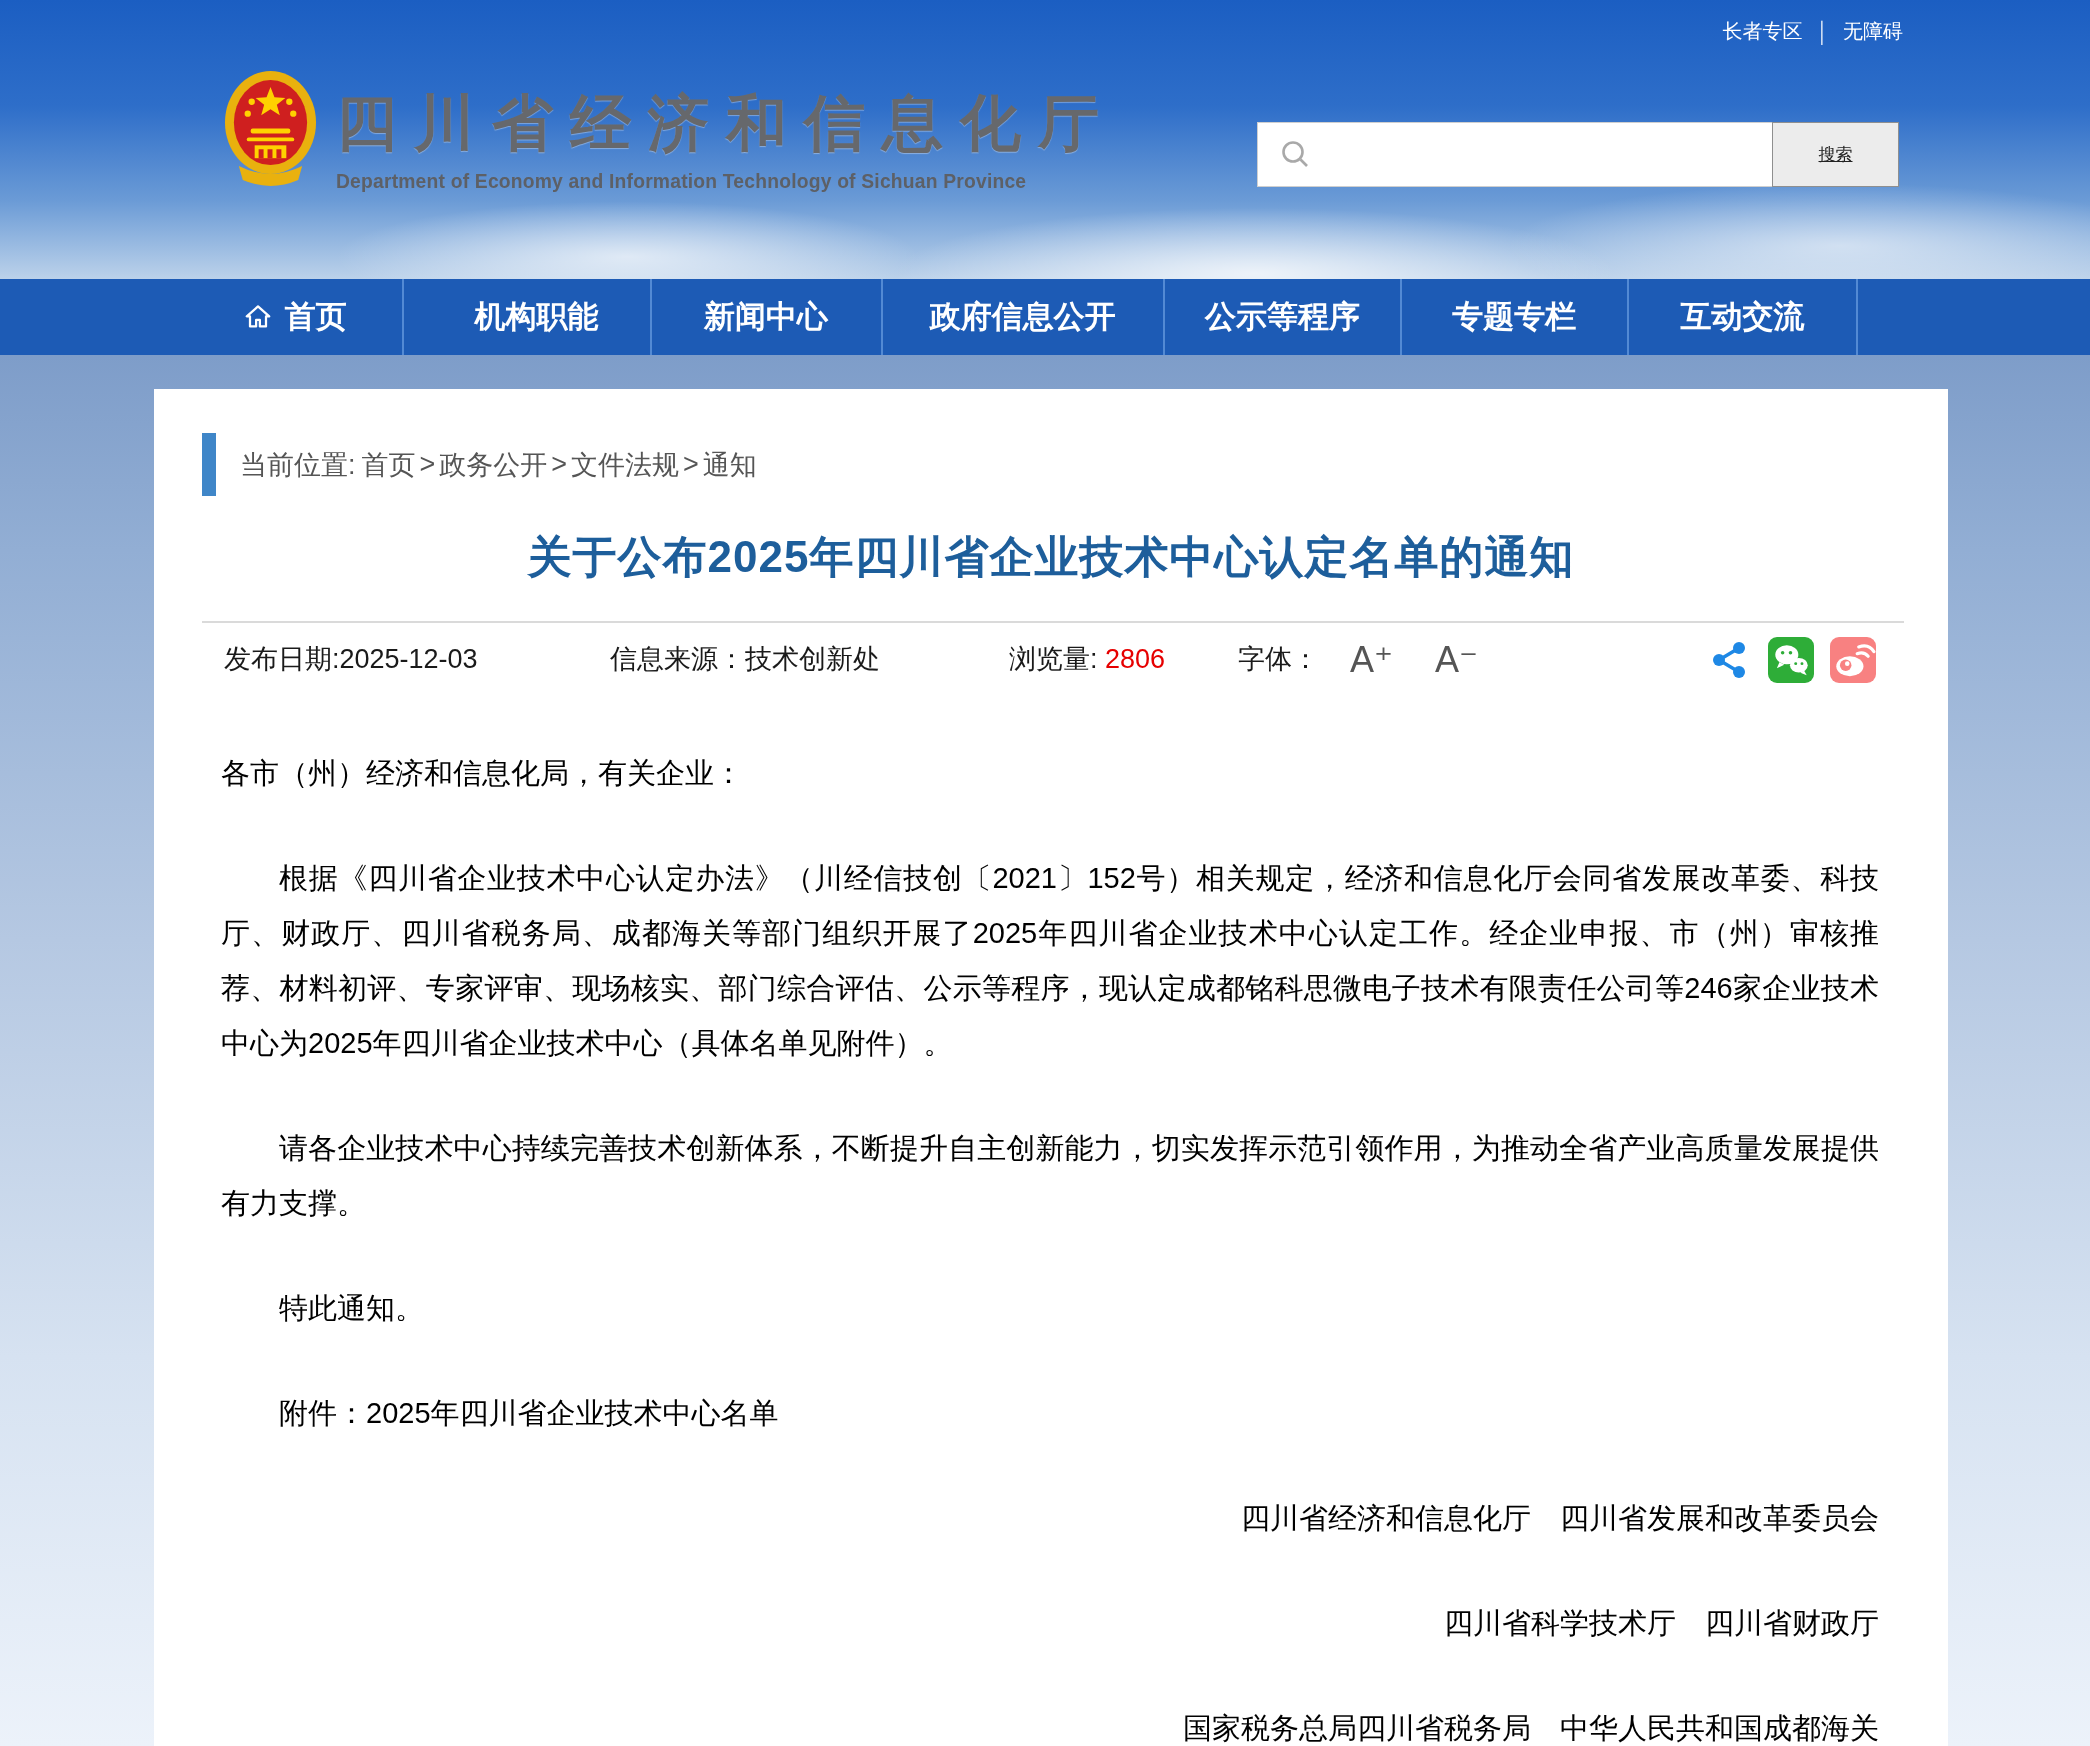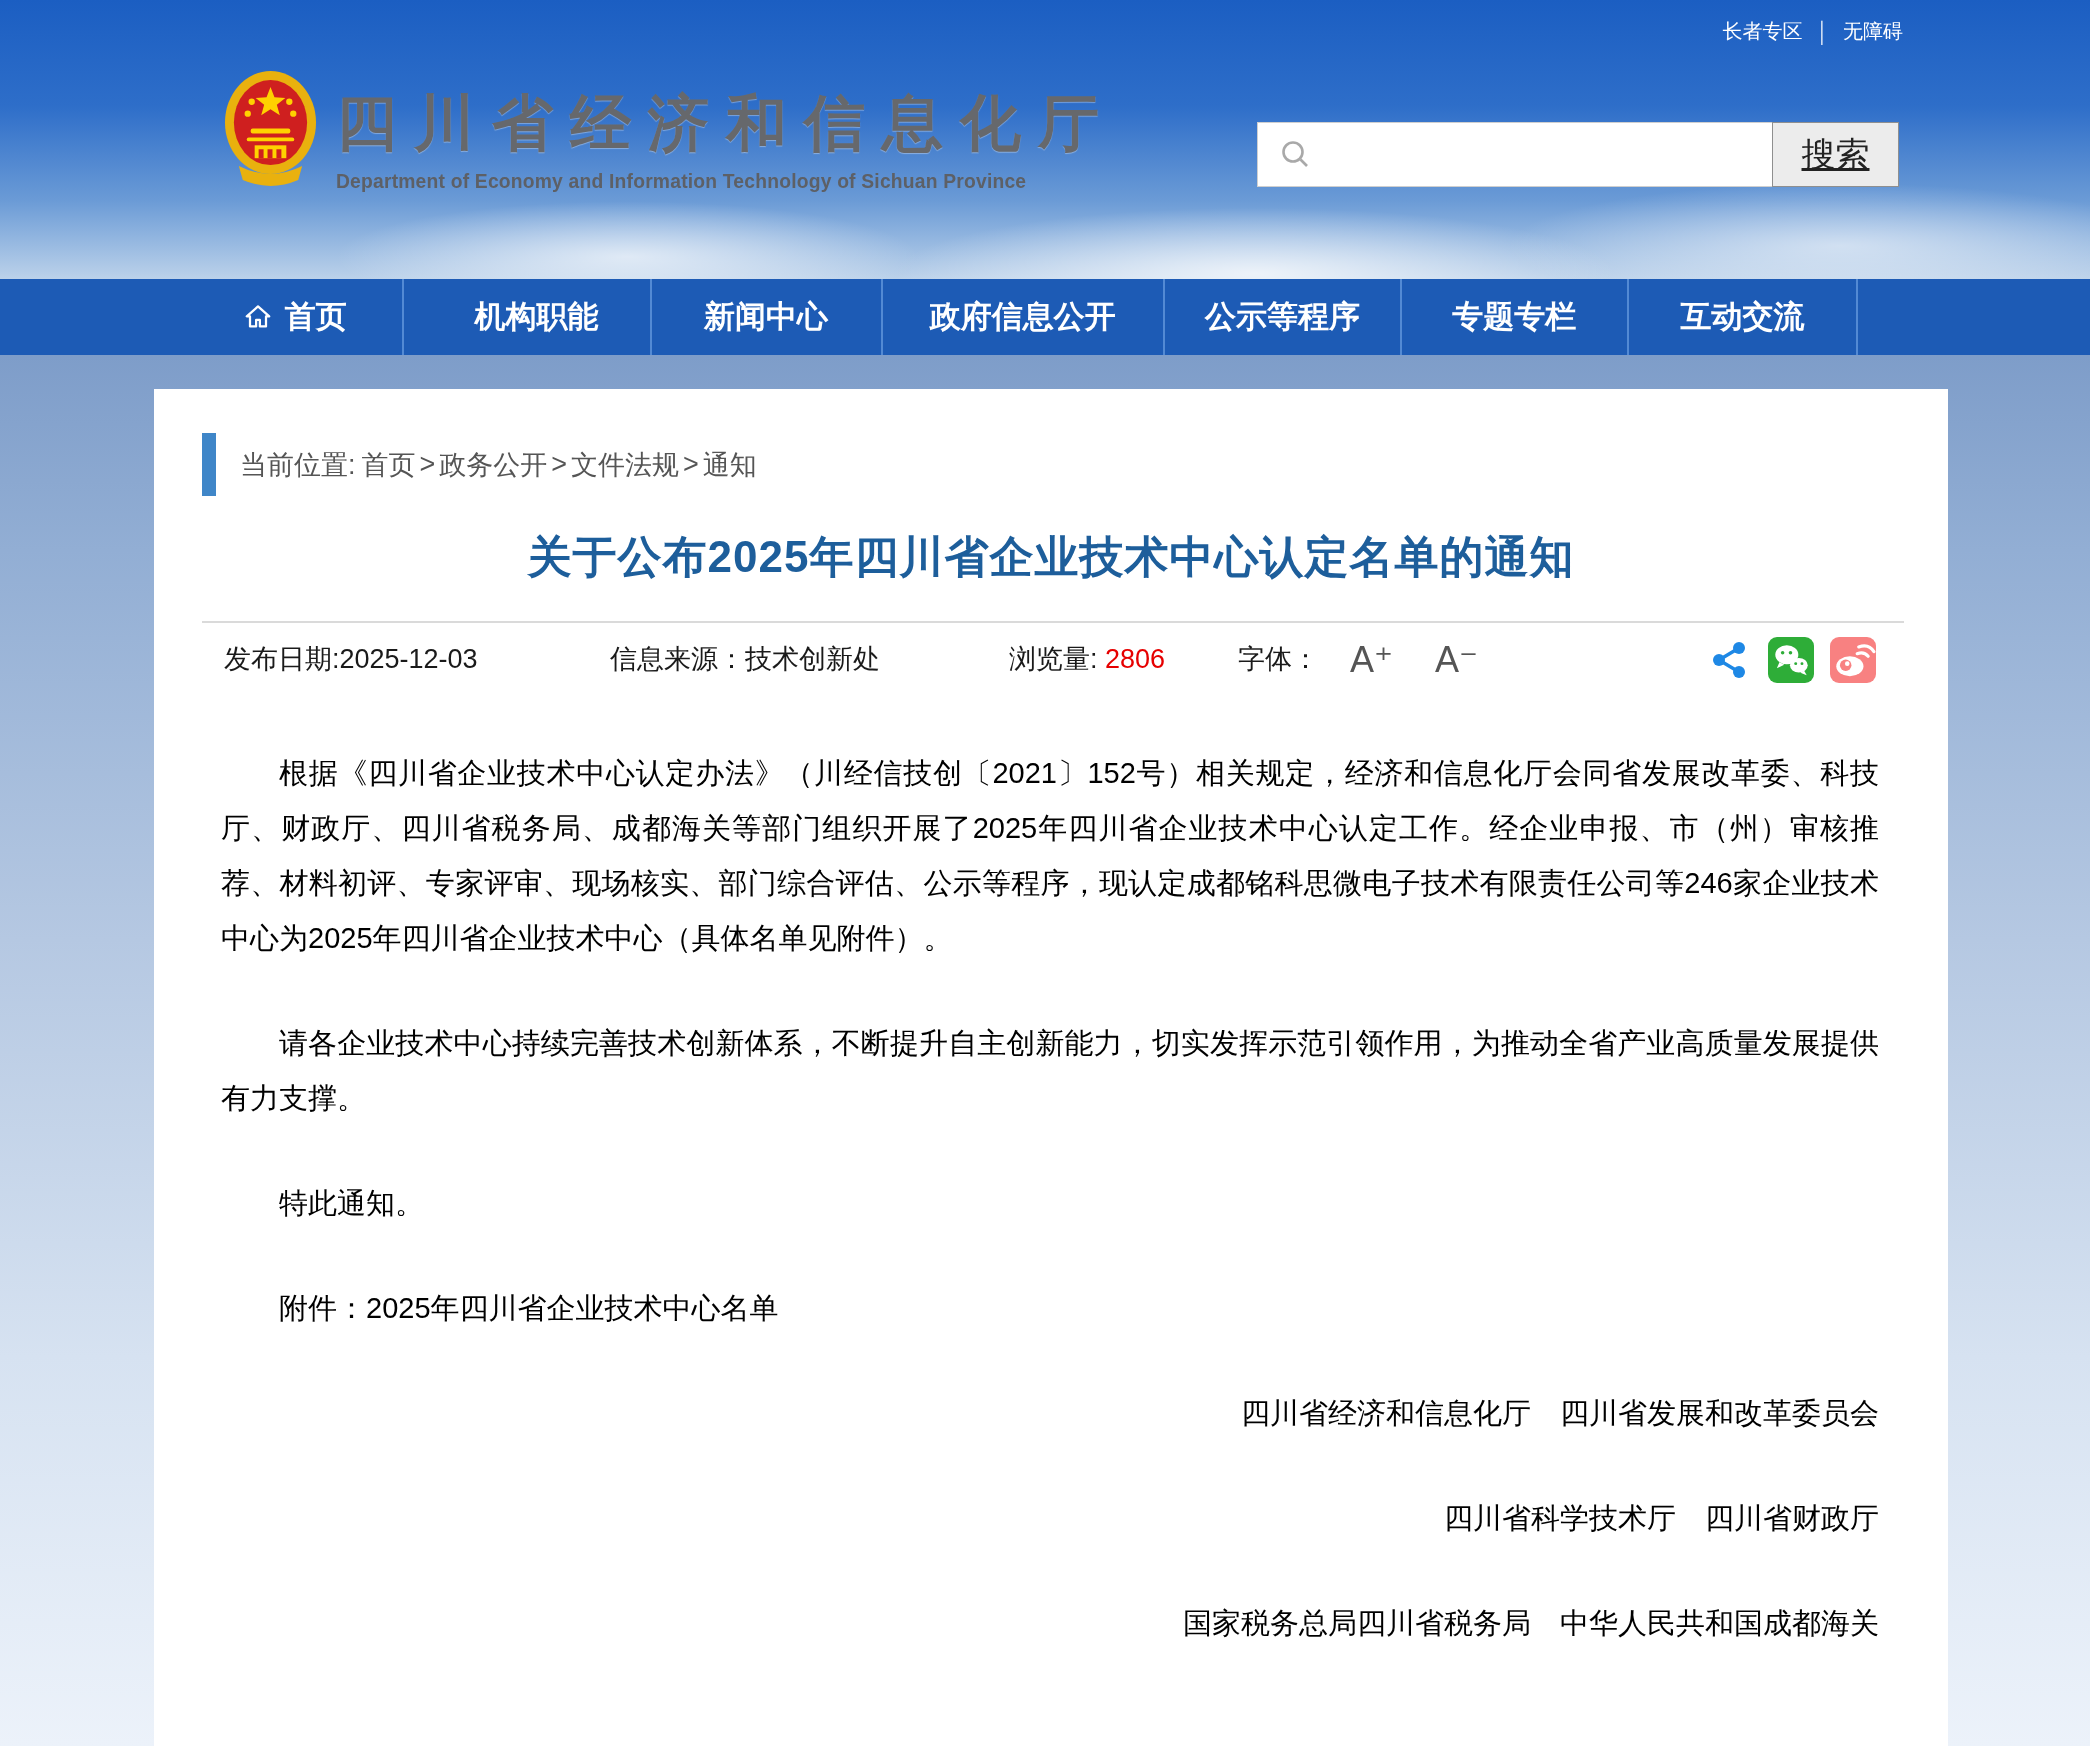--- a/index.html
+++ b/index.html
@@ -25,21 +25,21 @@
   .brand-text{ padding-top:14px; }
   .site-title{ font-size:61px; font-weight:700; color:#66686c; letter-spacing:17px;
     text-shadow:0 1px 1px rgba(255,255,255,.35); white-space:nowrap; }
   .site-subtitle{ margin-top:6px; font-size:19.3px; font-weight:700; color:#5d6066; letter-spacing:0.2px; }
 
   .search-wrap{ position:absolute; left:1257px; top:122px; width:642px; height:65px; display:flex; }
   .search-input{ flex:1; height:65px; border:1px solid #cfcfcf; border-right:none; background:#fff;
     padding:0 16px 0 61px; font-size:26px; color:#333; outline:none; }
   .search-icon{ position:absolute; left:22px; top:16px; width:34px; height:34px; }
   .search-button{ width:127px; height:65px; background:#ececec; border:1px solid #8f8f8f;
-    font-size:34px; color:#222; cursor:pointer; font-family:inherit;text-decoration:underline; }
+    font-size:17px; color:#222; cursor:pointer; font-family:inherit;text-decoration:underline; }
 
   
   .nav{ width:100%; height:76px; background:#1d5bb5; }
   .nav-inner{ margin-left:187px; width:1671px; height:100%; display:flex; }
   .nav-item{ display:flex; align-items:center; justify-content:center; gap:12px;
     color:#fff; font-size:31px; font-weight:700; cursor:pointer;
     border-right:2px solid rgba(150,195,250,.45); }
   .nav-item:first-child{ border-left:none; }
   .w1{ flex:222 0 0;} .w2{ flex:233 0 0;padding-left:19px;} .w3{ flex:236 0 0;} .w4{ flex:289 0 0;}
   .w5{ flex:242 0 0;} .w6{ flex:232 0 0;} .w7{ flex:234 0 0;}
@@ -197,20 +197,21 @@
             <ellipse cx="19" cy="28" rx="13" ry="9.5" fill="#fff"></ellipse>
             <circle cx="15" cy="27" r="5.5" fill="#f88181"></circle>
             <circle cx="16.5" cy="25.5" r="2.2" fill="#fff"></circle>
             <path d="M26 16 q6.5-2.5 10.5 2.5" stroke="#fff" stroke-width="3" fill="none" stroke-linecap="round"></path>
             <path d="M27.5 9.5 q9.5-3.5 14.5 4.5" stroke="#fff" stroke-width="3" fill="none" stroke-linecap="round"></path>
           </svg>
         </span>
       </div>
 
       <div class="article-body">
+        <p>各市（州）经济和信息化局，有关企业：</p>
         <p class="indent just">根据《四川省企业技术中心认定办法》（川经信技创〔2021〕152号）相关规定，经济和信息化厅会同省发展改革委、科技厅、财政厅、四川省税务局、成都海关等部门组织开展了2025年四川省企业技术中心认定工作。经企业申报、市（州）审核推荐、材料初评、专家评审、现场核实、部门综合评估、公示等程序，现认定成都铭科思微电子技术有限责任公司等246家企业技术中心为2025年四川省企业技术中心（具体名单见附件）。</p>
         <p class="indent just">请各企业技术中心持续完善技术创新体系，不断提升自主创新能力，切实发挥示范引领作用，为推动全省产业高质量发展提供有力支撑。</p>
         <p class="indent">特此通知。</p>
         <p class="indent">附件：2025年四川省企业技术中心名单</p>
         <p class="sig">四川省经济和信息化厅　四川省发展和改革委员会</p>
         <p class="sig">四川省科学技术厅　四川省财政厅</p>
         <p class="sig">国家税务总局四川省税务局　中华人民共和国成都海关</p>
 
       </div>
 

